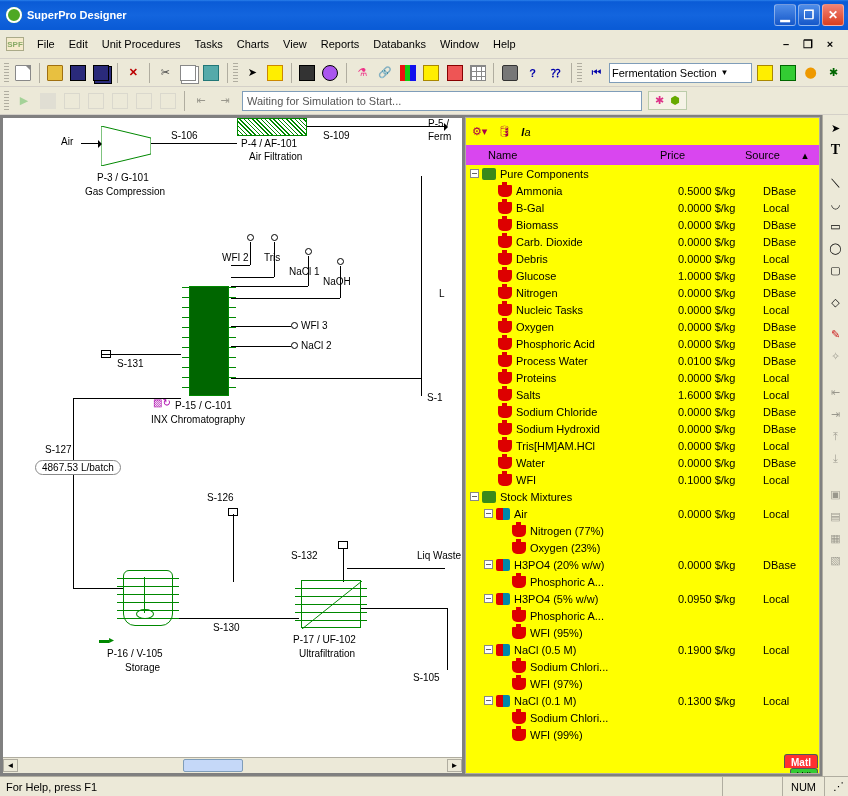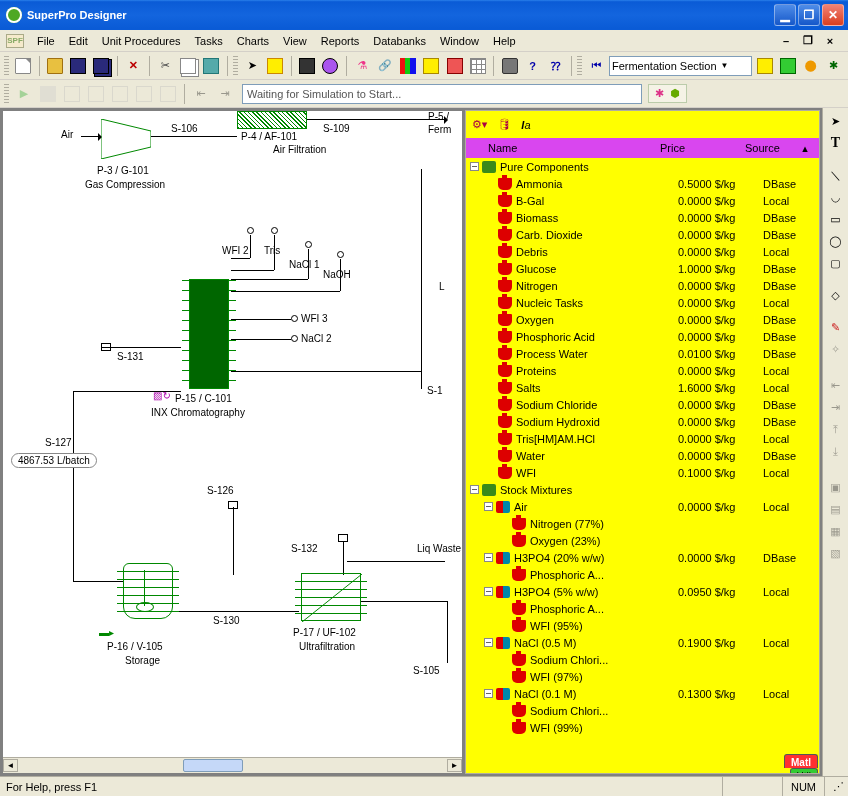--- a/index.html
+++ b/index.html
@@ -5,21 +5,21 @@
   * { box-sizing: border-box; margin: 0; padding: 0; font-family: Tahoma, Verdana, sans-serif; font-size: 11px; }
   body { width: 848px; height: 796px; background: #ece9d8; overflow: hidden; display:flex; flex-direction:column; }
   .titlebar { height: 30px; background: linear-gradient(to bottom, #2a80ea 0%, #0a5bd6 6%, #1365de 50%, #0a5bd6 94%, #0a5bd6 100%); display:flex; align-items:center; padding:0 4px 0 6px; color:#fff; font-weight:bold; font-size:13px; }
   .titlebar .logo { width:16px; height:16px; margin-right:5px; background:#4ea824; border-radius:50%; display:inline-block; box-shadow: inset 0 0 0 2px #fff; }
   .titlebar .title { flex:1; }
   .win-btns { display:flex; gap:2px; }
   .win-btn { width:22px; height:22px; border-radius:3px; display:flex; align-items:center; justify-content:center; color:#fff; font-weight:bold; font-size:12px; border:1px solid rgba(255,255,255,.4); }
   .min-btn, .max-btn { background: linear-gradient(#4f8de8, #1557c9); }
   .close-btn { background: linear-gradient(#f08275, #da3e1f); }
 
-  .menubar { height: 22px; background:#ece9d8; border-bottom:1px solid #d4d0c8; display:flex; align-items:center; padding:0 6px; gap:0; }
+  .menubar { height: 29px; background:#ece9d8; border-bottom:1px solid #d4d0c8; display:flex; align-items:center; padding:0 6px; gap:0; }
   .menubar .spf { width:18px; height:14px; background:#f5eacb; border:1px solid #aa8; display:inline-flex; align-items:center; justify-content:center; font-size:8px; font-weight:bold; color:#8a6; margin-right:6px;}
   .menu-item { padding:2px 7px; cursor:default; }
   .menu-right { margin-left:auto; display:flex; gap:6px; align-items:center; padding-right:4px;}
   .mini-btn { width:16px; height:14px; display:flex; align-items:center; justify-content:center; font-weight:bold; }
 
   .toolbar { display:flex; align-items:center; background:#ece9d8; padding:2px 4px; gap:2px; border-bottom:1px solid #d4d0c8; min-height:28px; }
   .tb-sep { width:1px; height:20px; background:#b0ada0; margin:0 3px; }
   .tb-grip { width:5px; height:20px; background-image:repeating-linear-gradient( to bottom, #b0ada0 0 1px, transparent 1px 3px); margin-right:2px;}
   .tb-btn { width:22px; height:22px; display:flex; align-items:center; justify-content:center; border:1px solid transparent; }
   .tb-ico { width:16px; height:16px; display:inline-block; }
@@ -253,21 +253,21 @@
             <polygon points="0,0 50,12 50,28 0,40" fill="none" stroke="#008800"></polygon>
           </svg>
       </div>
       <div class="wire h" style="left:148px;top:25px;width:86px;"></div>
       <span class="lbl" style="left:168px;top:12px;">S-106</span>
       <span class="lbl" style="left:94px;top:54px;">P-3 / G-101</span>
       <span class="lbl" style="left:82px;top:68px;">Gas Compression</span>
 
       <div class="unit" style="left:234px;top:0px;width:70px;height:18px;background:repeating-linear-gradient(45deg,#008800 0 1px,transparent 1px 3px);"></div>
       <span class="lbl" style="left:238px;top:20px;">P-4 / AF-101</span>
-      <span class="lbl" style="left:246px;top:33px;margin-left:24px;">Air Filtration</span>
+      <span class="lbl" style="left:246px;top:33px;">Air Filtration</span>
       <div class="wire h arrow-r" style="left:304px;top:8px;width:140px;"></div>
       <span class="lbl" style="left:320px;top:12px;">S-109</span>
       <span class="lbl" style="left:425px;top:0px;">P-5 /</span>
       <span class="lbl" style="left:425px;top:13px;">Ferm</span>
 
       <div class="dot" style="left:244px;top:116px;"></div>
       <div class="dot" style="left:268px;top:116px;"></div>
       <div class="dot" style="left:302px;top:130px;"></div>
       <div class="dot" style="left:334px;top:140px;"></div>
       <div class="wire v" style="left:247px;top:124px;height:23px;"></div>
@@ -300,21 +300,21 @@
       <span class="lbl" style="left:148px;top:296px;">INX Chromatography</span>
 
       <div class="wire h" style="left:228px;top:260px;width:190px;"></div>
       <div class="wire v" style="left:418px;top:58px;height:220px;"></div>
       <span class="lbl" style="left:424px;top:274px;">S-1</span>
       <span class="lbl" style="left:436px;top:170px;">L</span>
 
       <div class="wire v" style="left:70px;top:280px;height:190px;"></div>
       <div class="wire h" style="left:70px;top:280px;width:108px;"></div>
       <span class="lbl" style="left:42px;top:326px;">S-127</span>
-      <div class="tag" style="left:8px;top:342px;">4867.53 L/batch</div>
+      <div class="tag" style="left:32px;top:342px;">4867.53 L/batch</div>
       <div class="wire h" style="left:70px;top:470px;width:50px;"></div>
 
       <div class="wire v" style="left:230px;top:396px;height:68px;"></div>
       <span class="ico-sq" style="position:absolute;left:225px;top:390px;"></span>
       <span class="lbl" style="left:204px;top:374px;">S-126</span>
 
       <div class="unit" style="left:120px;top:452px;width:50px;height:56px;border-radius:6px 6px 12px 12px;position:absolute;">
         <div class="tank-ticks"></div>
         <div style="position:absolute;left:20px;top:6px;width:1px;height:36px;background:#008800;"></div>
         <div style="position:absolute;left:12px;top:38px;width:18px;height:10px;border:1px solid #008800;border-radius:50%;"></div>

